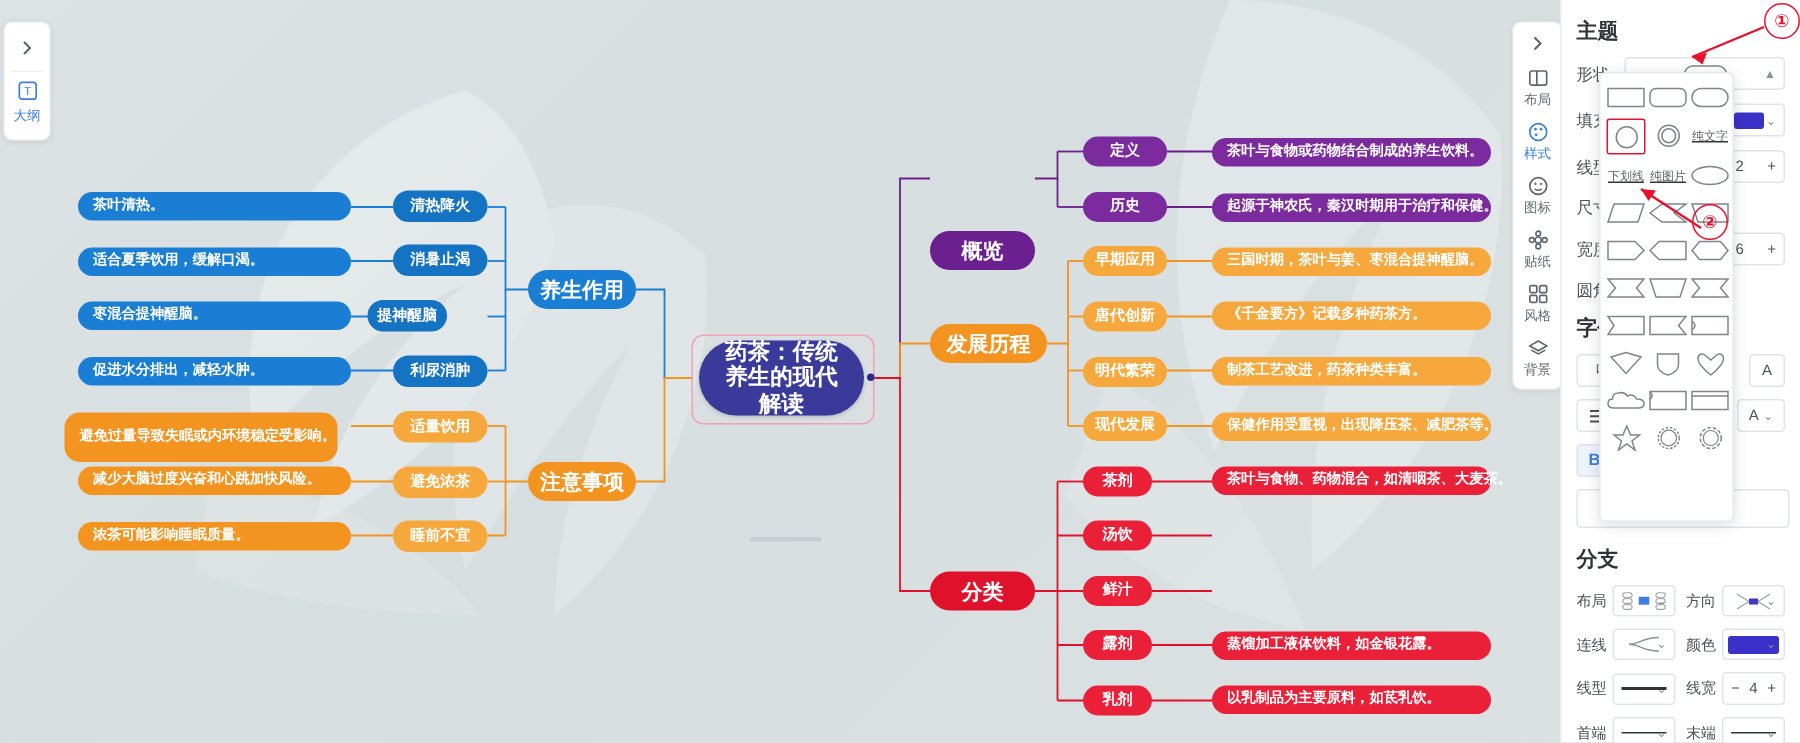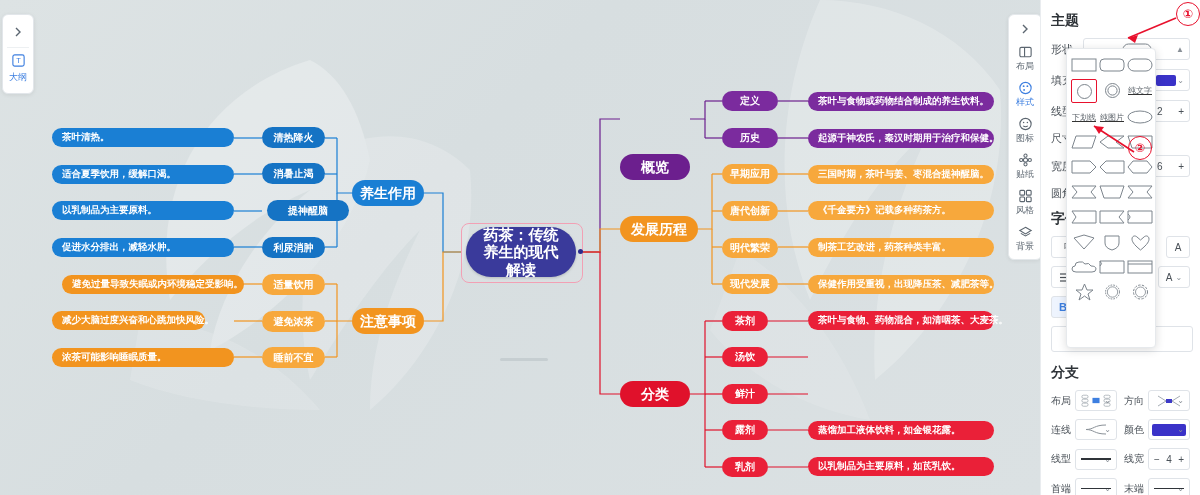--- a/index.html
+++ b/index.html
@@ -197,33 +197,33 @@
     <div class="sel-dot" style="left:578px;top:249px;"></div>
 
     <div class="node lvl1 c-blue" style="left:352px;top:180px;width:72px;height:26px;">养生作用</div>
 
     <div class="node small c-blue-d" style="left:262px;top:127px;width:63px;height:21px;">清热降火</div>
     <div class="node detail c-blue" style="left:52px;top:128px;width:182px;height:19px;border-radius:10px;">茶叶清热。</div>
 
     <div class="node small c-blue-d" style="left:262px;top:163px;width:63px;height:21px;">消暑止渴</div>
     <div class="node detail c-blue" style="left:52px;top:165px;width:182px;height:19px;border-radius:10px;">适合夏季饮用，缓解口渴。</div>
 
-    <div class="node small c-blue-d" style="left:267px;top:200px;width:82px;height:21px;">提神醒脑</div>
-    <div class="node detail c-blue" style="left:52px;top:201px;width:182px;height:19px;border-radius:10px;">以乳制品为主要原料。</div>
+    <div class="node small c-blue-d" style="left:245px;top:200px;width:53px;height:21px;">提神醒脑</div>
+    <div class="node detail c-blue" style="left:52px;top:201px;width:182px;height:19px;border-radius:10px;">枣混合提神醒脑。</div>
 
     <div class="node small c-blue-d" style="left:262px;top:237px;width:63px;height:21px;">利尿消肿</div>
     <div class="node detail c-blue" style="left:52px;top:238px;width:182px;height:19px;border-radius:10px;">促进水分排出，减轻水肿。</div>
 
     <div class="node lvl1 c-orange" style="left:352px;top:308px;width:72px;height:26px;">注意事项</div>
 
     <div class="node small c-orange-l" style="left:262px;top:274px;width:63px;height:21px;">适量饮用</div>
-    <div class="node detail c-orange" style="left:62px;top:275px;width:182px;height:19px;border-radius:10px;">避免过量导致失眠或内环境稳定受影响。</div>
+    <div class="node detail c-orange" style="left:43px;top:275px;width:182px;height:33px;border-radius:10px;">避免过量导致失眠或内环境稳定受影响。</div>
 
     <div class="node small c-orange-l" style="left:262px;top:311px;width:63px;height:21px;">避免浓茶</div>
-    <div class="node detail c-orange" style="left:52px;top:311px;width:153px;height:19px;border-radius:10px;">减少大脑过度兴奋和心跳加快风险。</div>
+    <div class="node detail c-orange" style="left:52px;top:311px;width:182px;height:19px;border-radius:10px;">减少大脑过度兴奋和心跳加快风险。</div>
 
     <div class="node small c-orange-l" style="left:262px;top:347px;width:63px;height:21px;">睡前不宜</div>
     <div class="node detail c-orange" style="left:52px;top:348px;width:182px;height:19px;border-radius:10px;">浓茶可能影响睡眠质量。</div>
 
     <div class="node lvl1 c-purple" style="left:620px;top:106px;width:70px;height:26px;margin-top:48px;">概览</div>
 
     <div class="node small c-purple-l" style="left:722px;top:91px;width:56px;height:20px;">定义</div>
     <div class="node detail c-purple-l" style="left:808px;top:92px;width:186px;height:19px;border-radius:10px;">茶叶与食物或药物结合制成的养生饮料。</div>
 
     <div class="node small c-purple-l" style="left:722px;top:128px;width:56px;height:20px;">历史</div>

